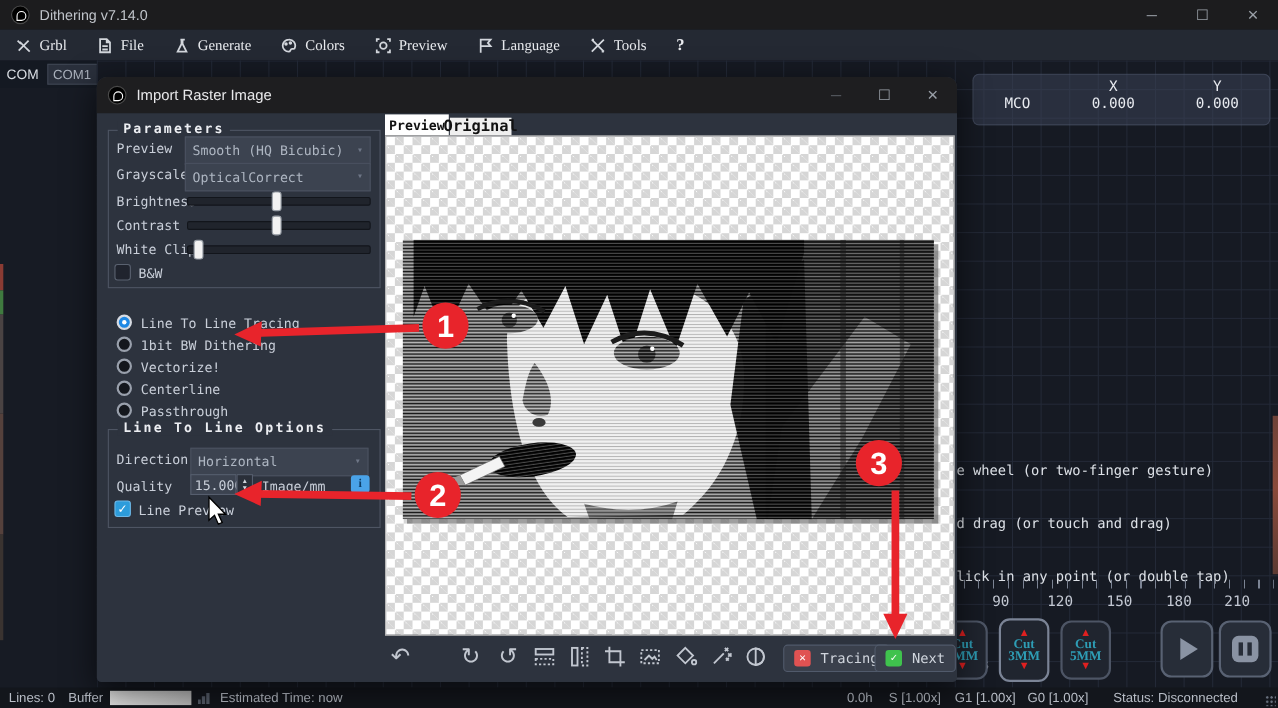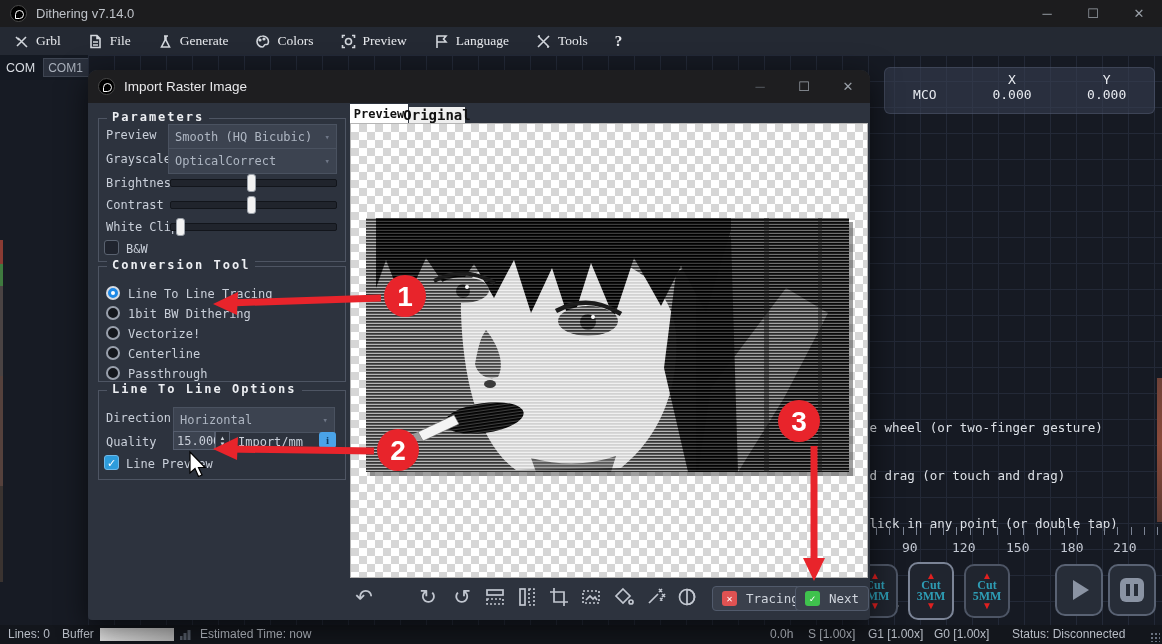--- a/index.html
+++ b/index.html
@@ -354,23 +354,20 @@
     <div class="slider" style="left:82px;top:131px;width:167px">
       <span class="sl-handle" style="left:46%"></span>
       </div>
     <span class="fldlbl" style="left:18px;top:150px">White Clip</span>
     <div class="slider" style="left:82px;top:153px;width:167px">
       <span class="sl-handle" style="left:3%"></span>
       </div>
     <span class="chk" style="left:16px;top:170px"></span>
     <span class="fldlbl" style="left:38px;top:172px">B&amp;W</span>
 
-    <div class="groupbox" style="left:10px;top:196px;width:248px;height:116px">
-      <span class="legend">Conversion Tool</span>
-      </div>
     <span class="radio sel" style="left:18px;top:216px"></span>
     <span class="fldlbl" style="left:40px;top:217px">Line To Line Tracing</span>
     <span class="radio" style="left:18px;top:236px"></span>
     <span class="fldlbl" style="left:40px;top:237px">1bit BW Dithering</span>
     <span class="radio" style="left:18px;top:256px"></span>
     <span class="fldlbl" style="left:40px;top:257px">Vectorize!</span>
     <span class="radio" style="left:18px;top:276px"></span>
     <span class="fldlbl" style="left:40px;top:277px">Centerline</span>
     <span class="radio" style="left:18px;top:296px"></span>
     <span class="fldlbl" style="left:40px;top:297px">Passthrough</span>
@@ -384,21 +381,21 @@
       <span class="dd-arrow">▾</span>
       </div>
     <span class="fldlbl" style="left:18px;top:365px">Quality</span>
     <div class="spin" style="left:85px;top:361px">
       <span>15.000</span>
       </div>
     <div class="spin-btns" style="left:127px;top:361px">
       <span>▲</span>
       <span>▼</span>
       </div>
-    <span class="fldlbl" style="left:150px;top:365px">Import/mm</span>
+    <span class="fldlbl" style="left:150px;top:365px">Image/mm</span>
     <span class="info-ic" style="left:231px;top:362px">i</span>
     <span class="chk on" style="left:16px;top:385px">✓</span>
     <span class="fldlbl" style="left:38px;top:387px">Line Preview</span>
 
     <div class="tab" id="tab-preview">
       <span>Preview</span>
       </div>
     <div class="tab" id="tab-original">
       <span>Original</span>
       </div>

